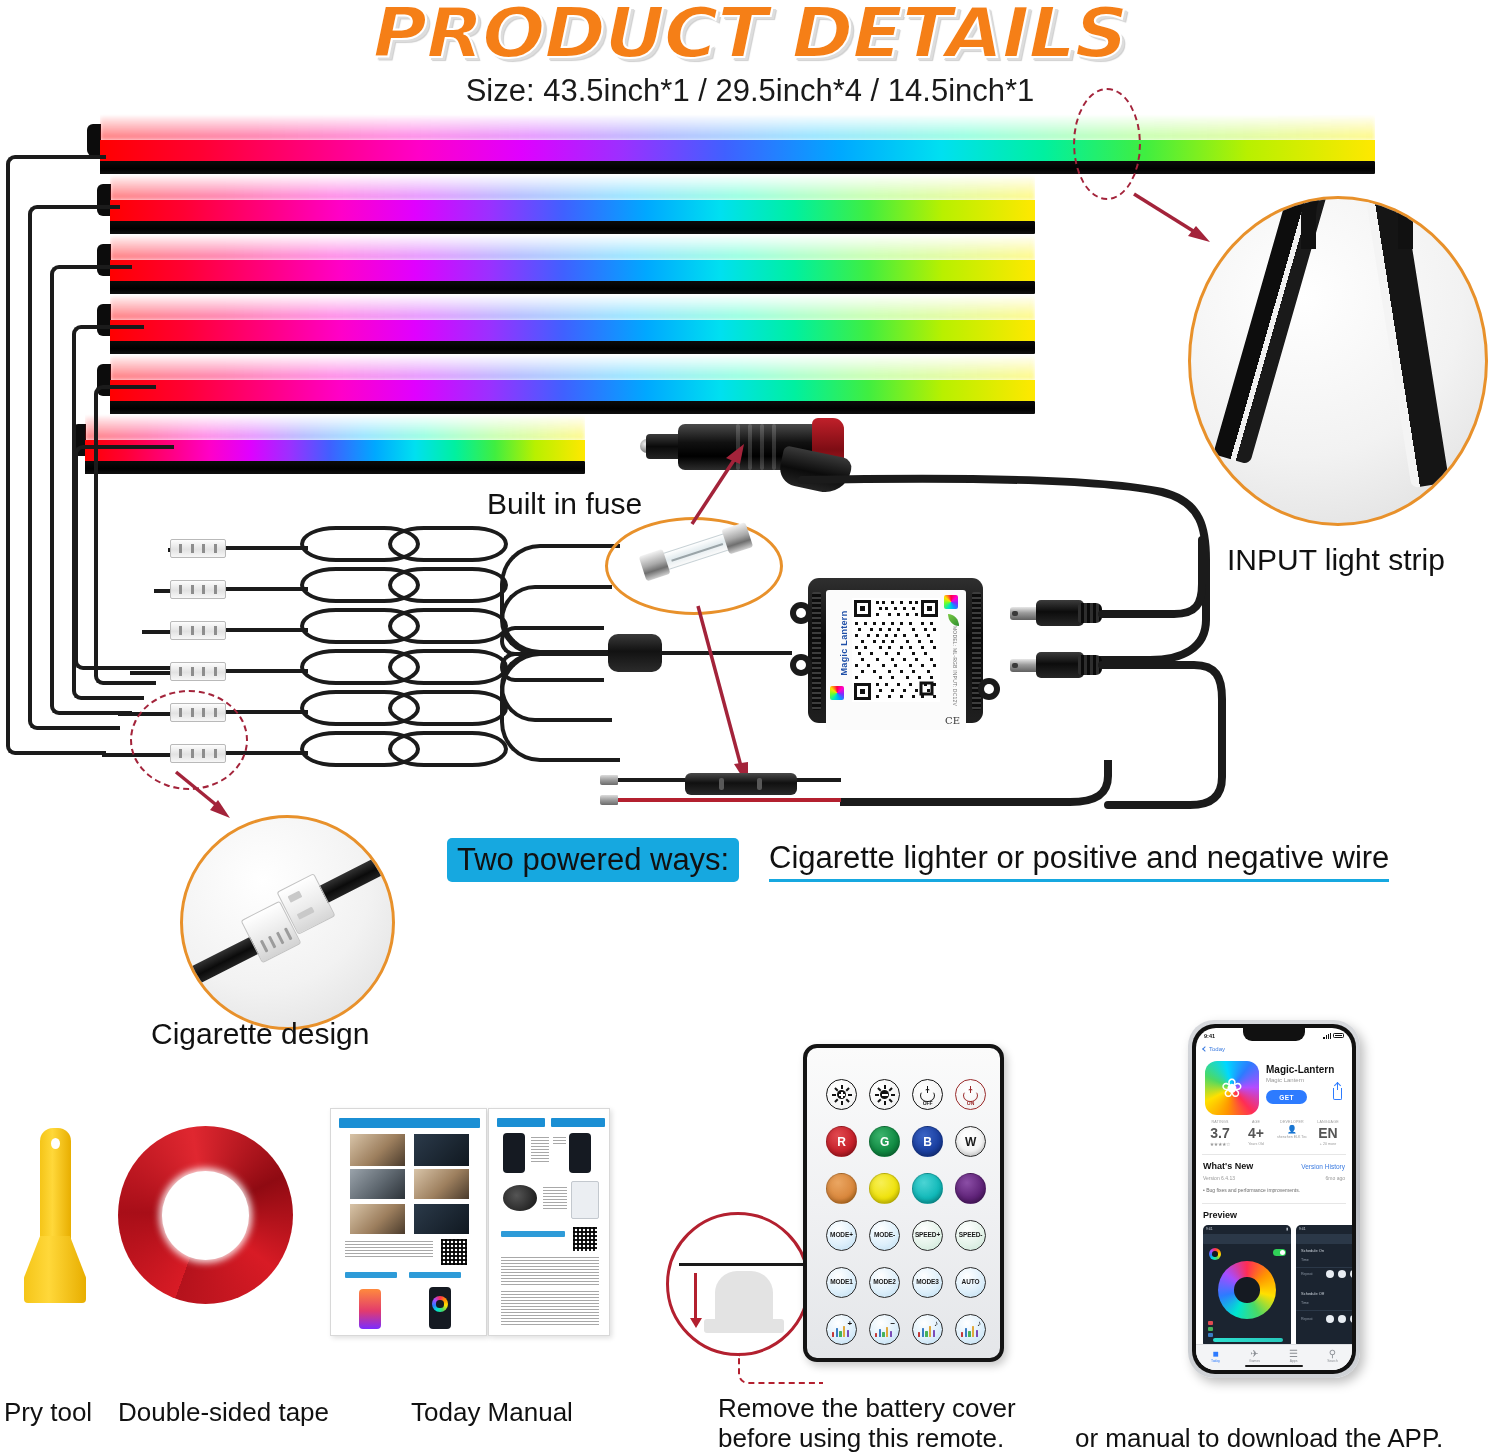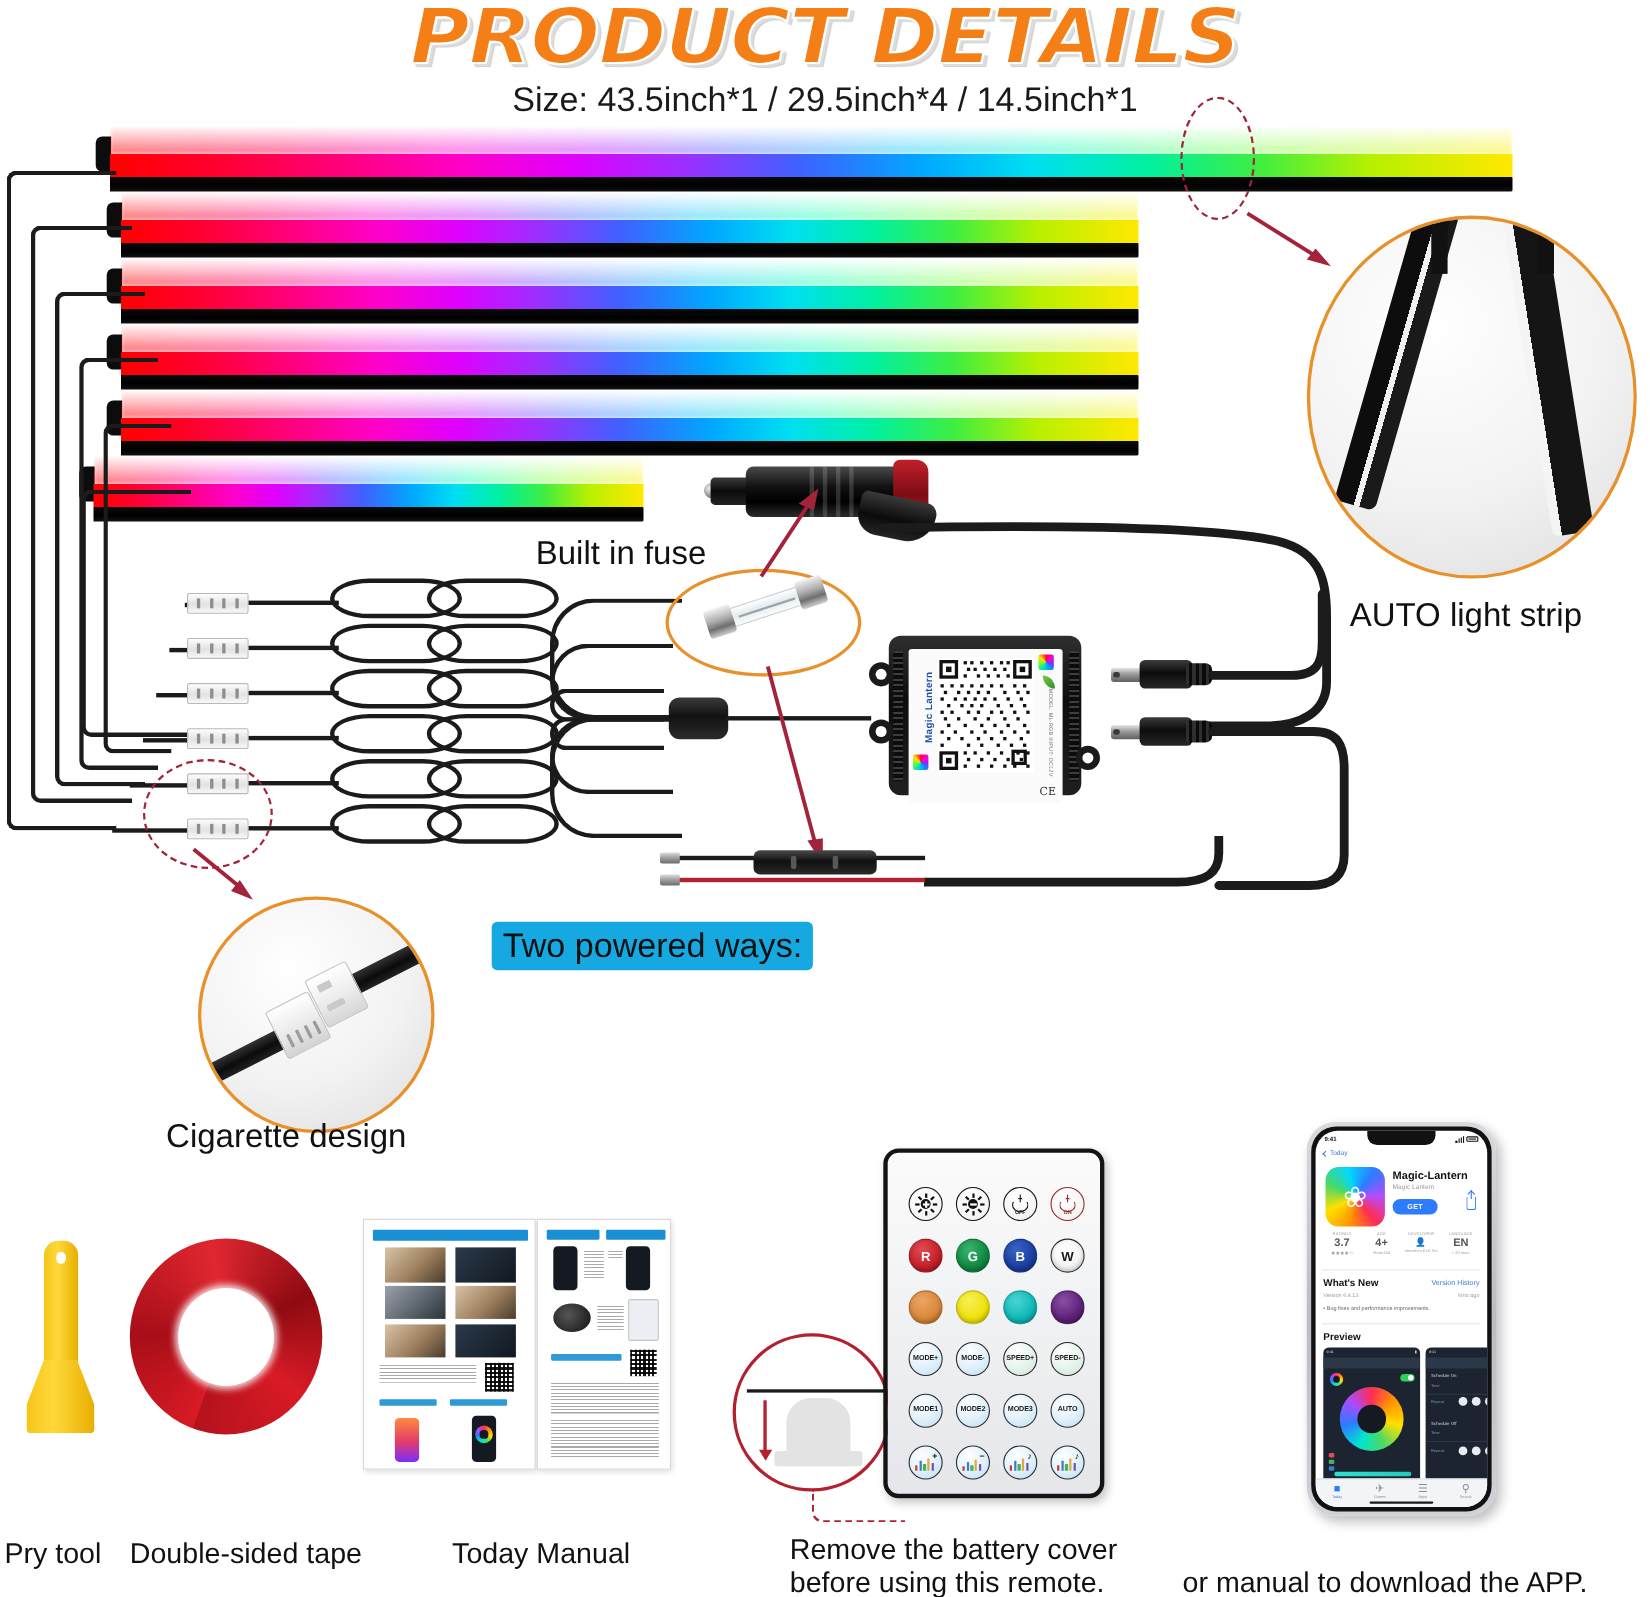--- a/index.html
+++ b/index.html
@@ -450,21 +450,21 @@
   .share-ico:before {
     content:""; position:absolute; left:1.2px; top:-5.5px; width:4px; height:4px;
     border-left:1.1px solid #2d7bff; border-top:1.1px solid #2d7bff; transform:rotate(45deg);
   }
   .meta-row {
     position:absolute; left:6px; top:92px; right:6px; height:28px;
     display:flex; justify-content:space-between; text-align:center;
   }
   .meta-col { flex:1; }
   .meta-cap { font-size:3.6px; color:#9a9a9a; text-transform:uppercase; letter-spacing:.2px; }
-  .meta-val { font-size:10px; font-weight:bold; color:#555; margin-top:1px; }
+  .meta-val { font-size:14px; font-weight:bold; color:#555; margin-top:1px; }
   .meta-sub { font-size:3.6px; color:#9a9a9a; margin-top:1px; }
   .stars { font-size:5px; color:#9a9a9a; letter-spacing:-.4px; }
   .divider-line { position:absolute; left:6px; right:6px; height:1px; background:#e6e6e6; }
   .sec-title { position:absolute; font-size:9px; font-weight:bold; color:#111; }
   .sec-link  { position:absolute; font-size:6.5px; color:#3b7be0; }
   .sec-small { position:absolute; font-size:5px; color:#9a9a9a; }
   .sec-note  { position:absolute; font-size:5px; color:#6a6a6a; }
   .prev-card {
     position:absolute; background:#1b2430; border-radius:5px; overflow:hidden;
   }
@@ -866,21 +866,21 @@
   <line x1="4" y1="4" x2="68" y2="44" stroke="#A3233A" stroke-width="3.5"></line>
   <polygon points="80,52 58,46 66,36" fill="#A3233A"></polygon>
 </svg>
 <div class="photo-circle" id="pmma-circle">
   <div class="pmma-strip" style="left:104px; top:-28px; height:300px; transform:rotate(16deg); transform-origin:top center;"></div>
   <div class="pmma-strip" style="left:172px; top:-20px; height:310px; transform:rotate(-9deg); transform-origin:top center;
               background:linear-gradient(to right,#f4f4f4 0 22%,#151515 22% 100%);"></div>
   <div class="abs" style="left:110px; top:-40px; width:112px; height:90px; border:15px solid #111;
               border-bottom:none; border-radius:56px 56px 0 0;"></div>
 </div>
-<div class="abs label-plain" id="label-pmma">AUTO light strip</div>
+<div class="abs label-plain" id="label-pmma">INPUT light strip</div>
 
 <div class="ellipse-dash-red" style="left:130px; top:690px; width:118px; height:100px;"></div>
 <svg class="abs arrow-red" style="left:170px; top:768px; width:80px; height:62px;" viewBox="0 0 80 62">
   <line x1="6" y1="4" x2="50" y2="40" stroke="#A3233A" stroke-width="3.5"></line>
   <polygon points="60,50 40,42 48,32" fill="#A3233A"></polygon>
 </svg>
 <div class="photo-circle" id="detach-circle">
   <div class="dz-wire" style="left:6px; top:128px; width:90px; transform:rotate(-27deg);"></div>
   <div class="dz-wire" style="left:124px; top:52px; width:92px; transform:rotate(-27deg);"></div>
   <div class="dz-conn-a">
@@ -891,20 +891,21 @@
   </div>
   <div class="dz-conn-b">
     <div class="abs" style="left:7px; top:8px; width:13px; height:7px; background:#c9c9c9; border-radius:1px;"></div>
     <div class="abs" style="left:7px; top:28px; width:17px; height:6px; background:#c9c9c9; border-radius:1px;"></div>
   </div>
 </div>
 <div class="abs label-plain" id="label-detach">Cigarette design</div>
 
 <div class="abs" id="powered-banner">
   <div id="powered-tag">Two powered ways:</div>
+  <div id="powered-rest">Cigarette lighter or positive and negative wire</div>
 </div>
 
 <div class="abs" id="pry-tool">
   <div class="pry-handle"></div>
   <div class="pry-hole"></div>
   <div class="pry-blade"></div>
 </div>
 
 <div class="abs" id="tape-ring">
   <div class="tape-outer"></div>

